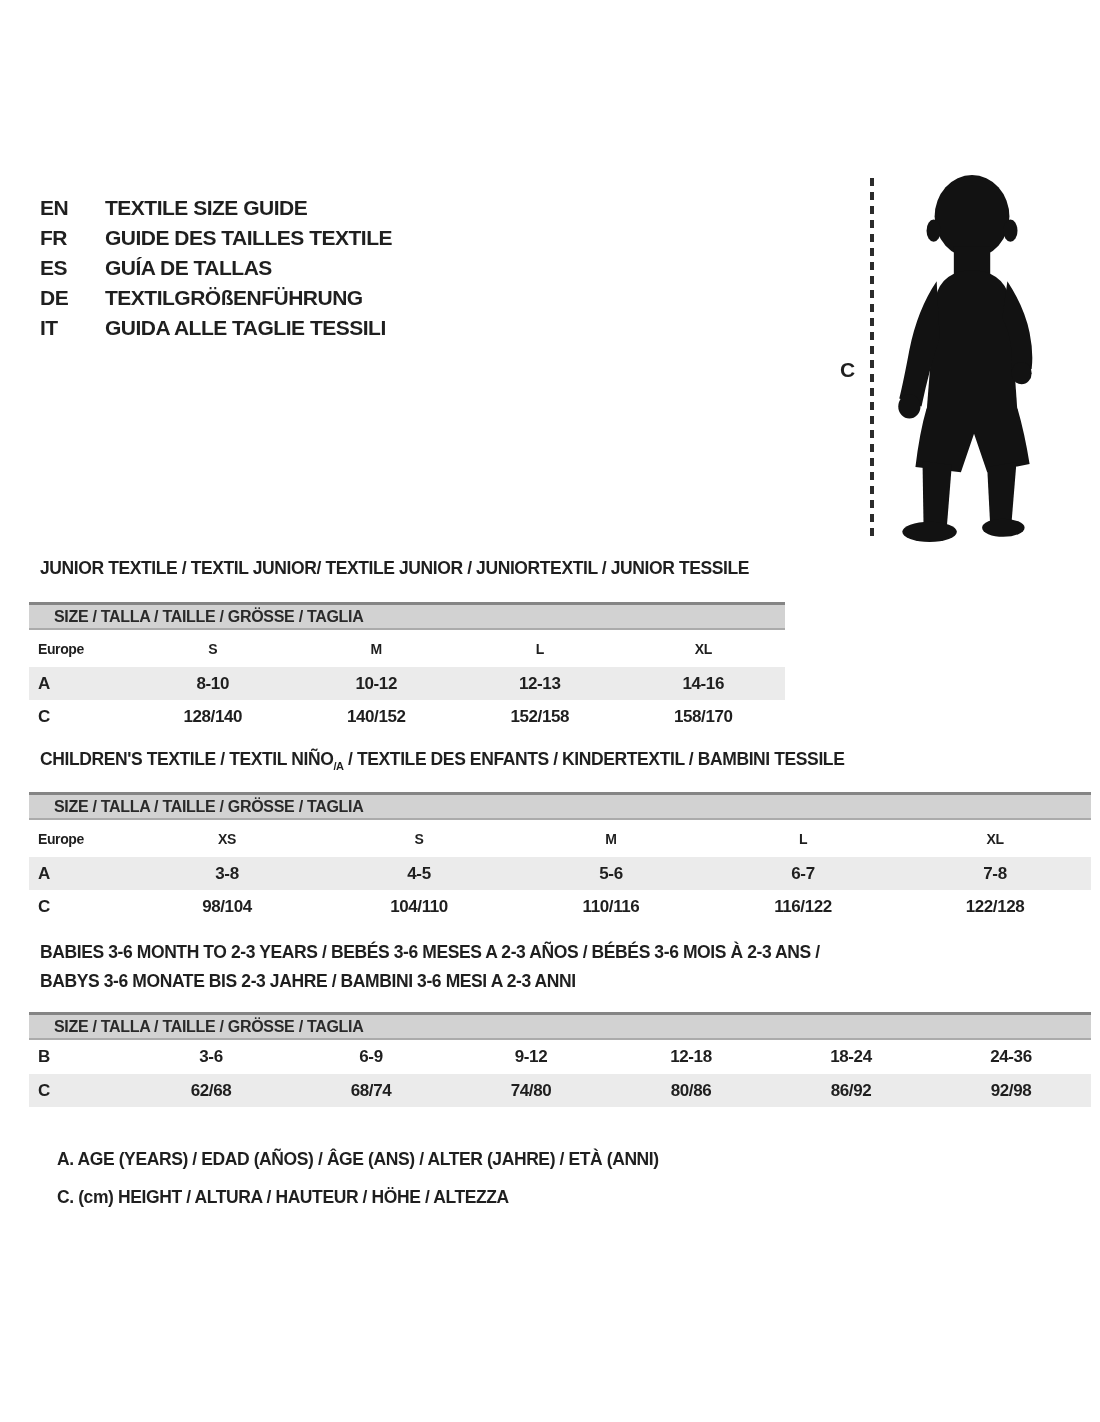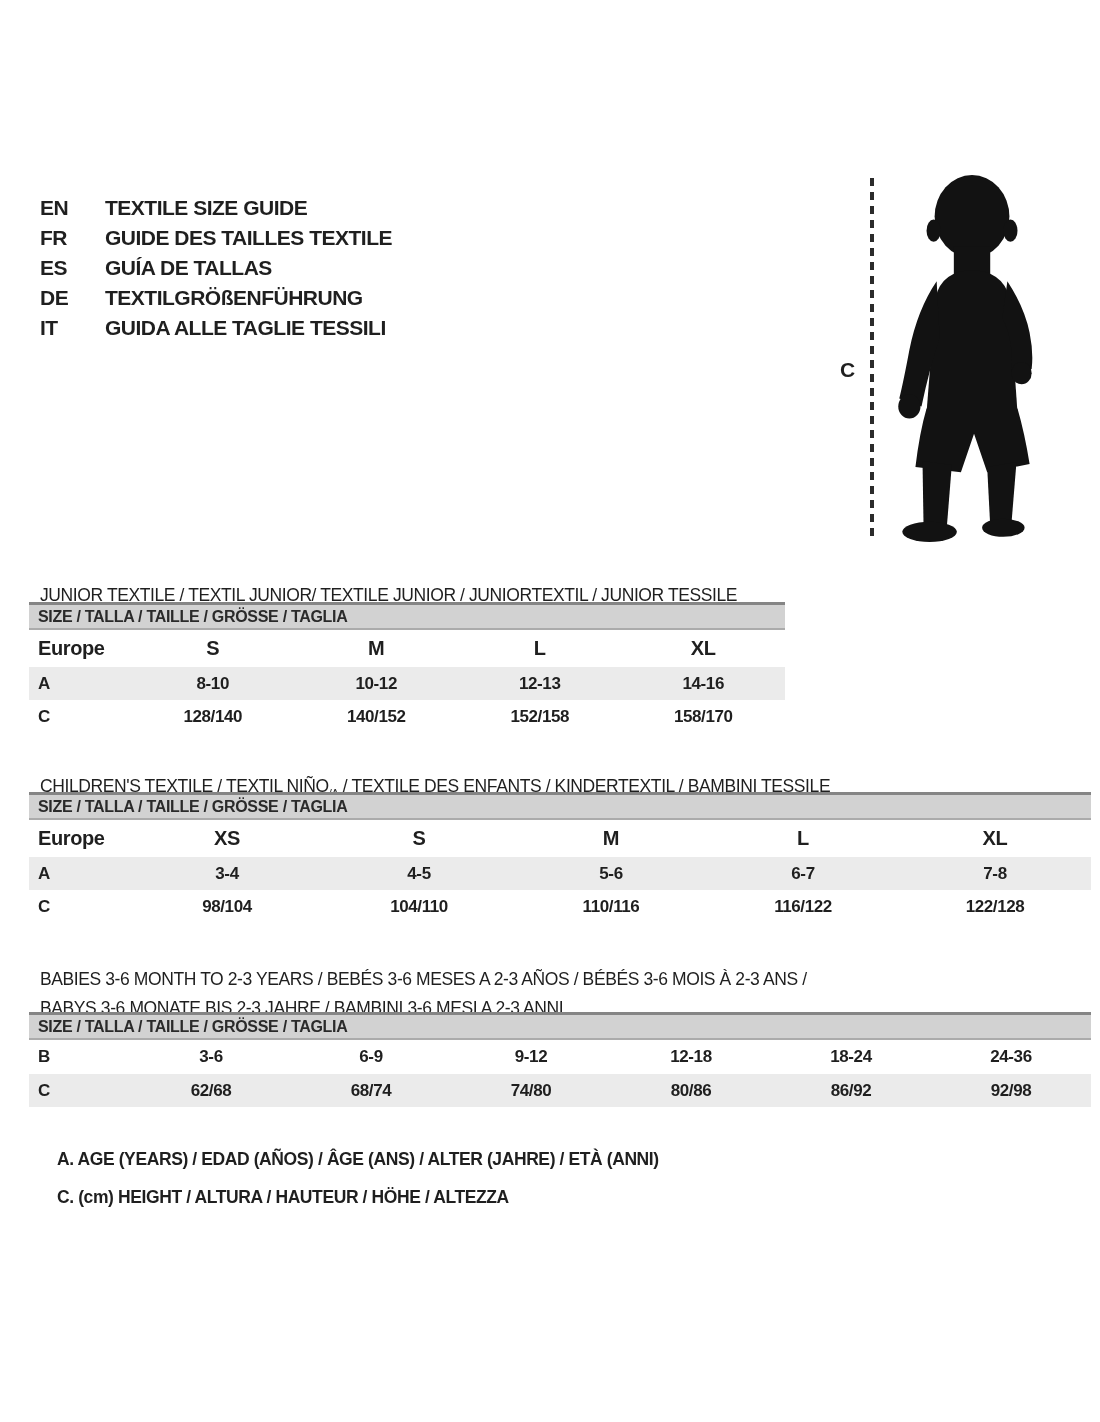--- a/index.html
+++ b/index.html
@@ -33,43 +33,43 @@
   .measure-label {
     position: absolute; left: 10px; top: 198px;
     font-size: 21px; font-weight: 700;
   }
   .silhouette { position: absolute; left: 56px; top: 8px; }
   .silhouette path, .silhouette ellipse, .silhouette rect { fill: #121212; }
 
   
   .section-heading {
     position: absolute; left: 40px;
-    font-size: 17.5px; font-weight: 400; letter-spacing: -0.4px; white-space: nowrap; margin-top: 27px;
+    font-size: 17.5px; font-weight: 700; letter-spacing: -0.4px; white-space: nowrap;
   }
   .section-heading sub { font-size: 11px; }
   .two-line { line-height: 29px; }
 
   
   .tbl { position: absolute; left: 29px; }
   .tbl-bar {
     background: #d2d2d2;
     border-top: 3px solid #858585;
     border-bottom: 2px solid #ababab;
     height: 28px;
     display: flex; align-items: center;
-    padding-left: 9px;
+    padding-left: 25px;
     font-size: 16px; font-weight: 700; letter-spacing: -0.3px; color: #2a2a2a;
   }
   .tbl-row { display: grid; align-items: center; }
   .tbl-row .cell {
     text-align: center; font-size: 17px; font-weight: 700; letter-spacing: -0.4px;
   }
   .tbl-row .cell:first-child { text-align: left; padding-left: 9px; }
   .row-head { height: 37px; }
-  .row-head .cell { font-size: 20px; }
+  .row-head .cell { font-size: 14px; }
   .row-data { height: 33px; }
   .row-shade { background: #ebebeb; }
 
   .cols-5 { grid-template-columns: 102px repeat(4, 1fr); }
   .cols-6 { grid-template-columns: 102px repeat(5, 1fr); }
   .cols-7 { grid-template-columns: 102px repeat(6, 1fr); }
 
   .junior-tbl  { top: 602px; width: 756px; }
   .child-tbl   { top: 792px; width: 1062px; }
   .babies-tbl  { top: 1012px; width: 1062px; }
@@ -164,21 +164,21 @@
     <div class="tbl-row row-head cols-6">
       <span class="cell">Europe</span>
       <span class="cell">XS</span>
       <span class="cell">S</span>
       <span class="cell">M</span>
       <span class="cell">L</span>
       <span class="cell">XL</span>
     </div>
     <div class="tbl-row row-data row-shade cols-6">
       <span class="cell">A</span>
-      <span class="cell">3-4</span>
+      <span class="cell">3-8</span>
       <span class="cell">4-5</span>
       <span class="cell">5-6</span>
       <span class="cell">6-7</span>
       <span class="cell">7-8</span>
     </div>
     <div class="tbl-row row-data cols-6">
       <span class="cell">C</span>
       <span class="cell">98/104</span>
       <span class="cell">104/110</span>
       <span class="cell">110/116</span>

